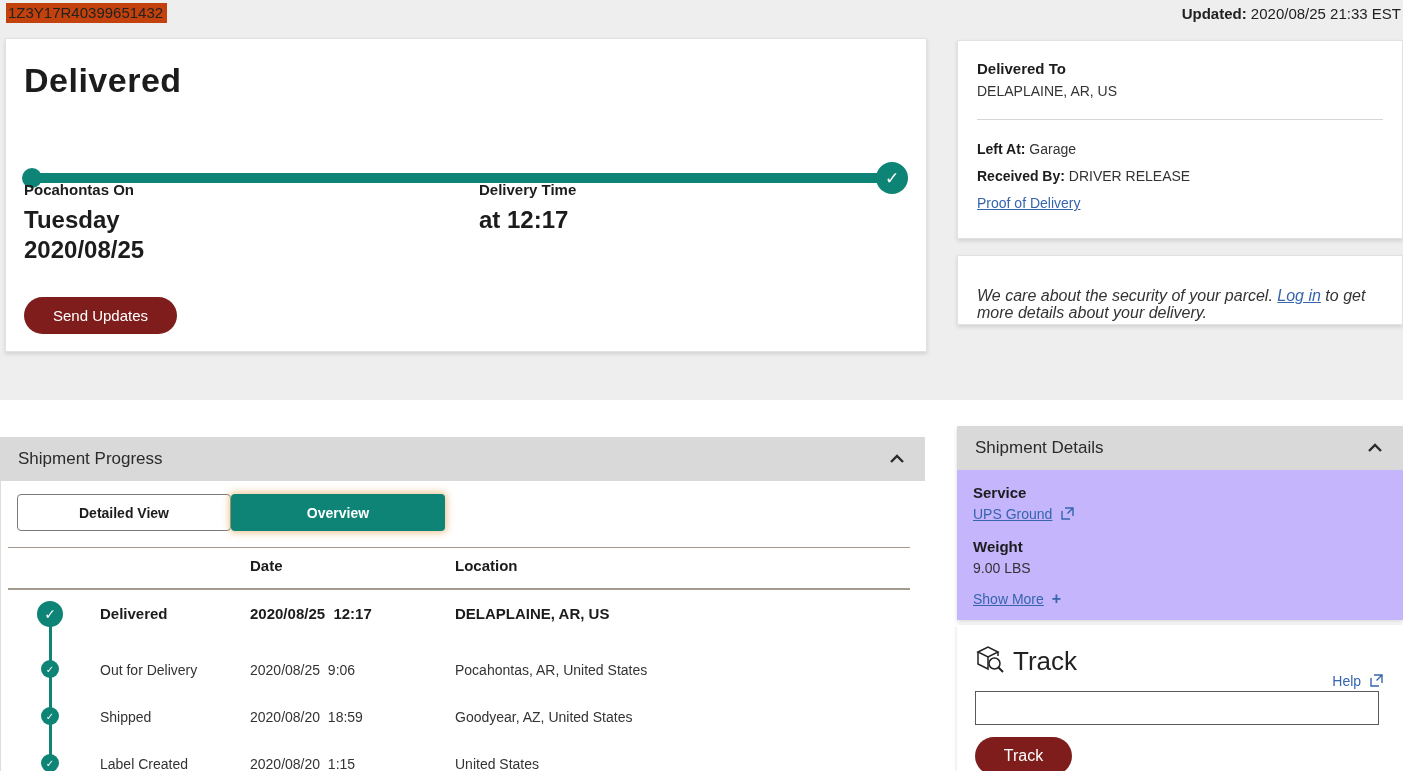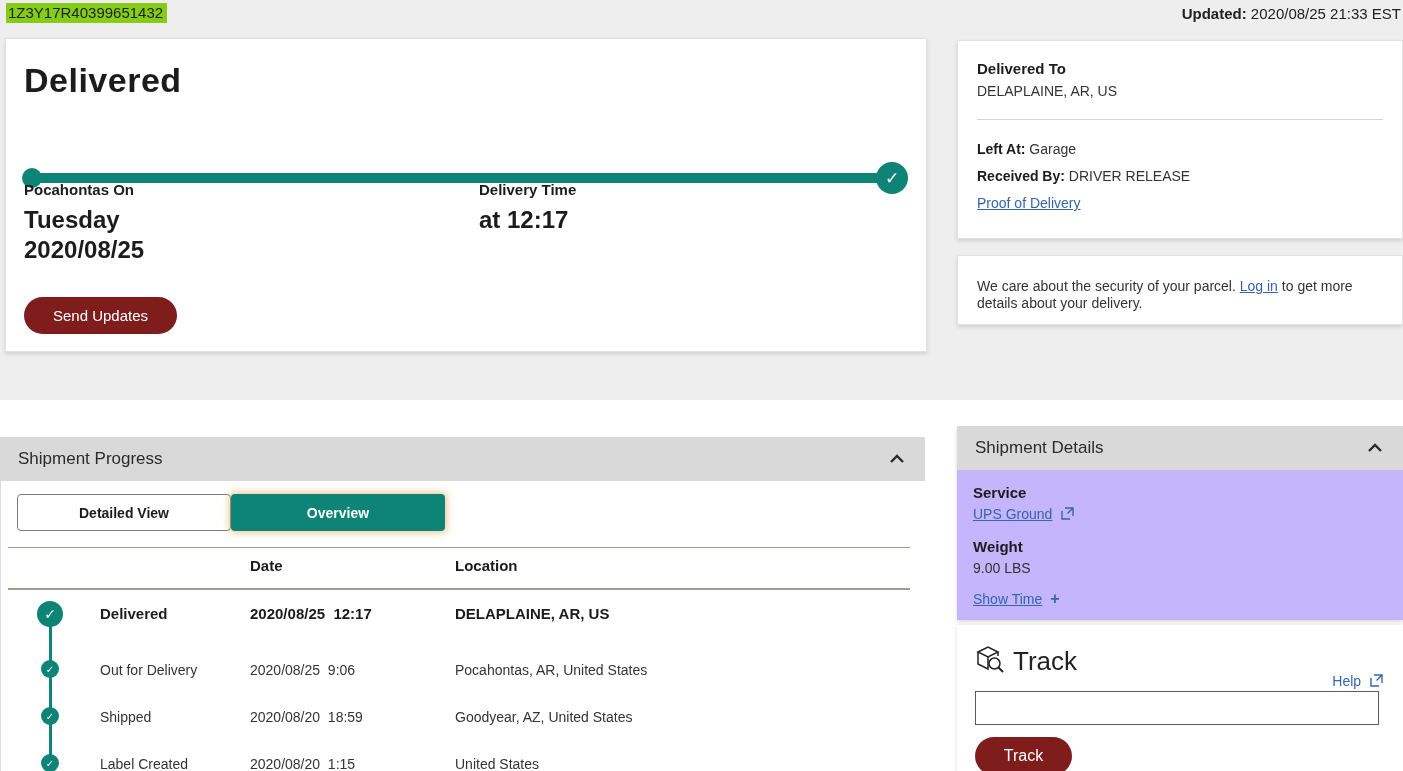--- a/index.html
+++ b/index.html
@@ -5,21 +5,21 @@
   * { margin:0; padding:0; box-sizing:border-box; }
   html,body { width:1403px; height:771px; overflow:hidden; background:#ffffff;
               font-family:"Liberation Sans","DejaVu Sans",sans-serif; color:#333; }
   .abs { position:absolute; }
   #stage { position:relative; width:1403px; height:771px; }
 
   
   .top-bg { left:0; top:0; width:1403px; height:400px; background:#efeeee; }
 
   .tracking-num { left:6px; top:3px; font-size:15px; color:#222;
-                  background:#84cc16; padding:1px 4px 2px 2px; }
+                  background:#c2410c; padding:1px 4px 2px 2px; }
   .updated-line { right:2px; top:5px; font-size:15px; color:#222; }
   .updated-line b { font-weight:bold; }
 
   .card { background:#fff; border:1px solid #e2e2e2; box-shadow:0 2px 4px rgba(0,0,0,0.12); }
 
   
   .status-card { left:5px; top:38px; width:922px; height:314px; }
   .status-title { left:18px; top:22px; font-size:34px; font-weight:bold; color:#1c1c1c; letter-spacing:0.5px; }
   .p-line { left:24px; top:134px; width:858px; height:10px; background:#0e8477; border-radius:5px; }
   .p-dot  { left:16px; top:129px; width:20px; height:20px; border-radius:50%; background:#0e8477; }
@@ -40,21 +40,21 @@
   .dt-div { left:19px; top:78px; width:406px; height:1px; background:#d6d6d6; }
   .dt-left { left:19px; top:100px; font-size:14px; }
   .dt-recv { left:19px; top:127px; font-size:14px; }
   .dt-card b { font-weight:bold; color:#1c1c1c; }
   .dt-proof { left:19px; top:154px; font-size:14px; }
   a.link { color:#3665ad; text-decoration:underline; cursor:pointer; }
   a.link-plain { color:#3665ad; text-decoration:none; cursor:pointer; }
 
   
   .sec-card { left:957px; top:255px; width:446px; height:70px; }
-  .sec-text { left:19px; top:22px; width:392px; font-size:14px; line-height:17px; color:#333; }
+  .sec-text { left:19px; top:31px; width:392px; font-size:16px; line-height:17px; color:#333;font-style:italic; }
 
   
   .panel-head { height:44px; background:#d9d9d9; display:flex; align-items:center; }
   .panel-title { font-size:17px; color:#2b2b2b; margin-left:18px; }
   .chev { margin-left:auto; margin-right:20px; cursor:pointer; display:flex; }
 
   
   .sp-panel { left:0; top:426px; width:925px; height:345px; background:#fff;margin-top:11px; }
   .sp-body { position:absolute; left:0; top:44px; right:0; bottom:0; border-left:1px solid #ddd; }
   .tabs { left:19px; top:57px; display:flex; }
@@ -199,21 +199,21 @@
       <a class="link">UPS Ground</a>
       <span class="ext-ico">
         <svg width="13" height="13" viewBox="0 0 13 13">
             <path d="M1 4 v8 h8 M4 1 h8 v8 M12 1 L6.5 6.5" fill="none" stroke="#3665ad" stroke-width="1.4"></path>
           </svg>
       </span>
     </div>
     <div class="abs sd-lbl" style="top:112px;">Weight</div>
     <div class="abs sd-val" style="top:134px;">9.00 LBS</div>
     <div class="abs sd-val" style="top:164px;">
-      <a class="link">Show Time</a>
+      <a class="link">Show More</a>
       <span style="color:#3665ad; font-weight:bold; font-size:16px; margin-left:4px;">+</span>
     </div>
   </div>
 
   <div class="abs tr-card">
     <div class="abs tr-head">
       <span>
         <svg width="32" height="32" viewBox="0 0 32 32" fill="none" stroke="#222" stroke-width="1.5">
           <path d="M5 9 L15 4 L25 9 L15 14 Z"></path>
           <path d="M5 9 L5 21 L15 26 L15 14"></path>

